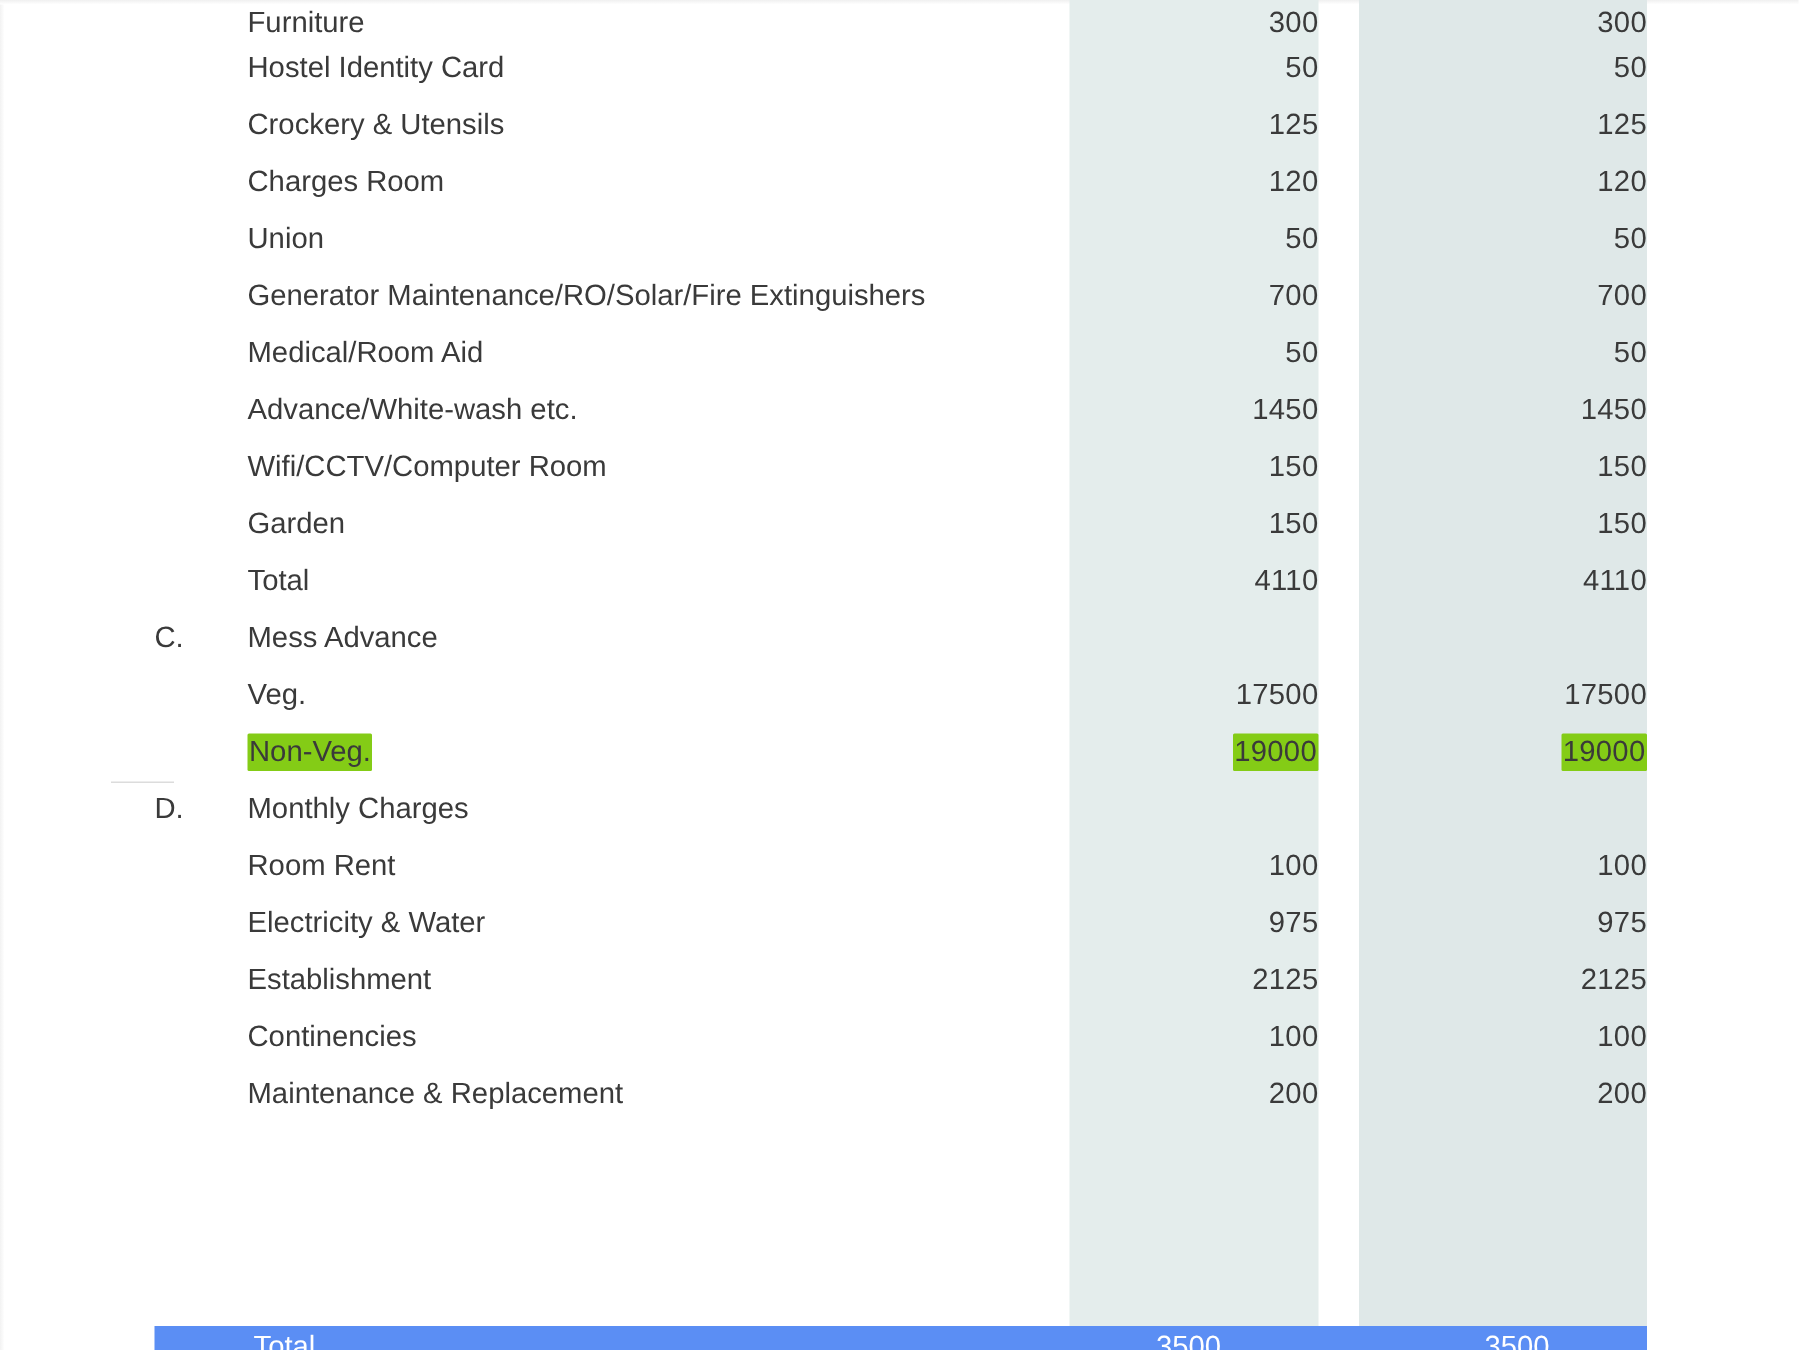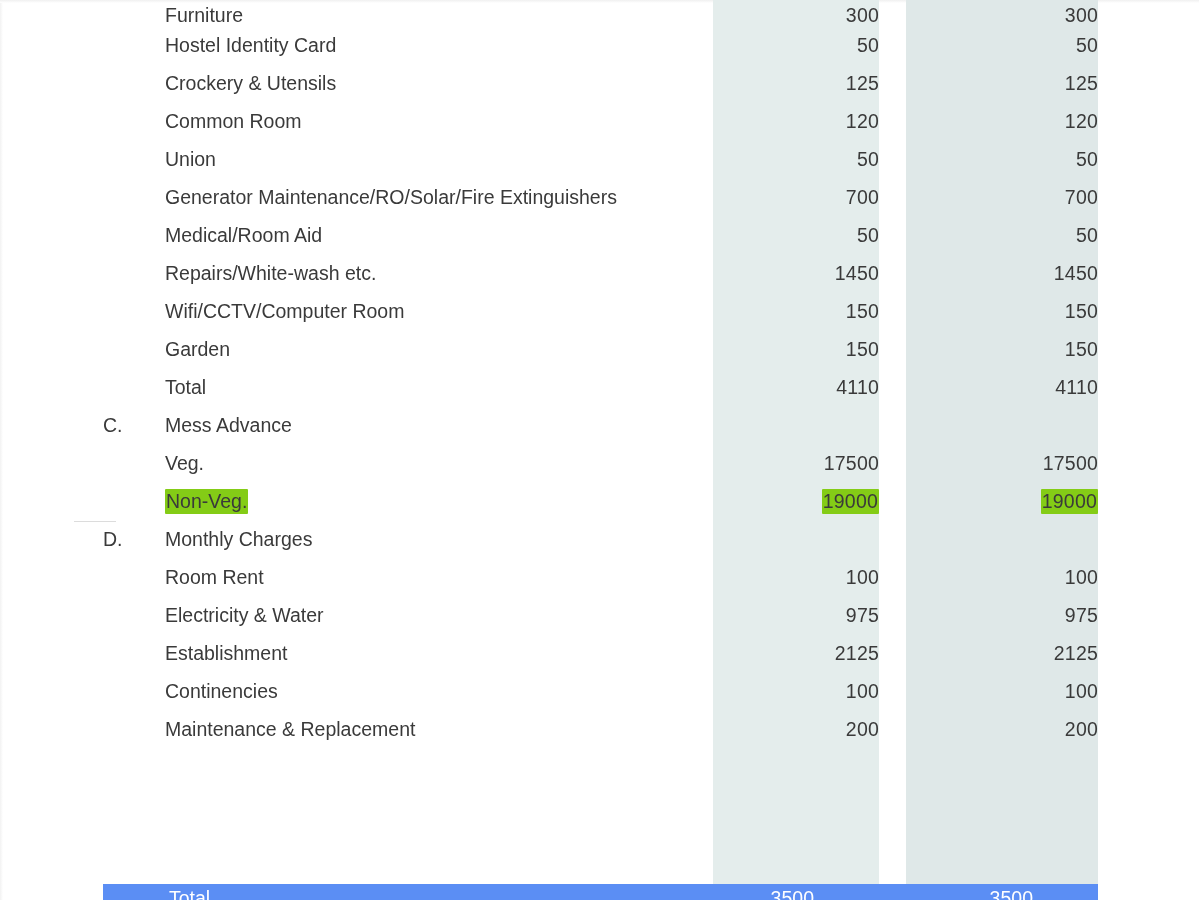--- a/index.html
+++ b/index.html
@@ -207,21 +207,21 @@
           <td class="letter"></td>
           <td class="label">Crockery &amp; Utensils</td>
           <td class="val">125</td>
           <td></td>
           <td class="val2">125</td>
           <td></td>
         </tr>
         <tr>
           <td></td>
           <td class="letter"></td>
-          <td class="label">Common Room</td>
+          <td class="label">Charges Room</td>
           <td class="val">120</td>
           <td></td>
           <td class="val2">120</td>
           <td></td>
         </tr>
         <tr>
           <td></td>
           <td class="letter"></td>
           <td class="label">Union</td>
           <td class="val">50</td>
@@ -243,21 +243,21 @@
           <td class="letter"></td>
           <td class="label">Medical/Room Aid</td>
           <td class="val">50</td>
           <td></td>
           <td class="val2">50</td>
           <td></td>
         </tr>
         <tr>
           <td></td>
           <td class="letter"></td>
-          <td class="label">Repairs/White-wash etc.</td>
+          <td class="label">Advance/White-wash etc.</td>
           <td class="val">1450</td>
           <td></td>
           <td class="val2">1450</td>
           <td></td>
         </tr>
         <tr>
           <td></td>
           <td class="letter"></td>
           <td class="label">Wifi/CCTV/Computer Room</td>
           <td class="val">150</td>

